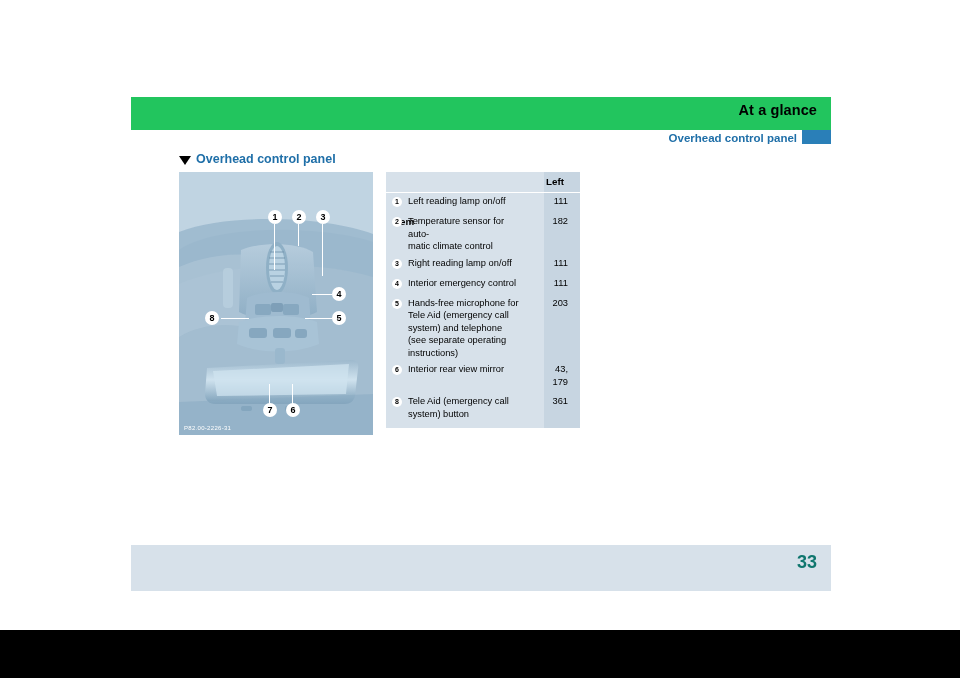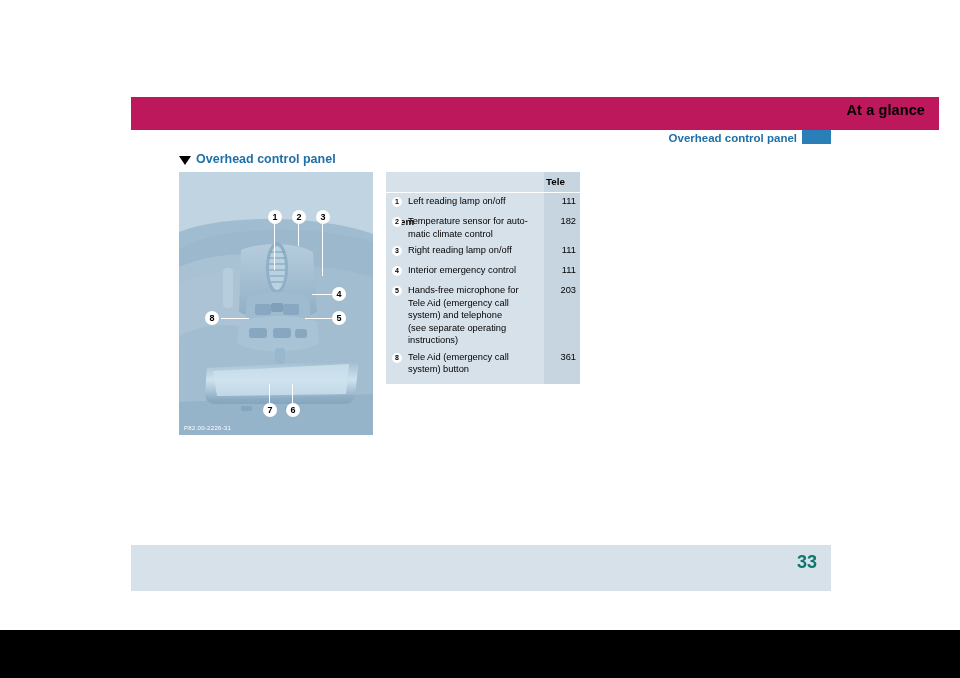--- a/index.html
+++ b/index.html
@@ -21,22 +21,22 @@
   .paper {
     position: absolute;
     left: 0px; top: 0px;
     width: 960px; height: 630px;
     background: #ffffff;
   }
   
   .header-band {
     position: absolute;
     left: 131px; top: 97px;
-    width: 808px; height: 33px;
-    background: #be185d;
+    width: 700px; height: 33px;
+    background: #22c55e;
   }
   .header-title {
     position: absolute;
     right: 14px; top: 5px;
     font-size: 14.5px;
     font-weight: bold;
     color: #000000;
     letter-spacing: 0.1px;
   }
   .subheader-wrap {
@@ -157,21 +157,21 @@
     color: #000;
   }
   .row .label {
     flex: 1 1 auto;
     line-height: 12.5px;
     padding-right: 4px;
   }
   .row .pagecol {
     flex: 0 0 38px;
     text-align: right;
-    padding-right: 4px;
+    padding-right: 12px;
     line-height: 12.5px;
     white-space: pre-line;
   }
   .table-rightband {
     position: absolute;
     right: 0; top: 0;
     width: 36px; height: 100%;
     background: #c7d5e1;
     pointer-events: none;
   }
@@ -304,21 +304,21 @@
       <div class="callout" style="left:84px; top:231px;">7</div>
       <div class="callout" style="left:107px; top:231px;">6</div>
 
       <div class="photo-caption">P82.00-2226-31</div>
     </div>
 
     <div class="table">
       <div class="table-rightband"></div>
       <div class="thead">
         <div class="th-item">Item</div>
-        <div class="th-page">Tele</div>
+        <div class="th-page">Left</div>
       </div>
       <div class="rowlist">
 
         <div class="row">
           <div class="num"><span class="numglyph">1</span></div>
           <div class="label">Left reading lamp on/off</div>
           <div class="pagecol">111</div>
         </div>
 
         <div class="row">
@@ -343,20 +343,26 @@
         <div class="row">
           <div class="num"><span class="numglyph">5</span></div>
           <div class="label" style="white-space:pre-line">Hands-free microphone for
 Tele Aid (emergency call
 system) and telephone
 (see separate operating
 instructions)</div>
           <div class="pagecol">203</div>
         </div>
 
+        <div class="row" style="min-height:28px">
+          <div class="num"><span class="numglyph">6</span></div>
+          <div class="label">Interior rear view mirror</div>
+          <div class="pagecol">43,
+179</div>
+        </div>
 
 
         <div class="row" style="padding-bottom:8px">
           <div class="num"><span class="numglyph">8</span></div>
           <div class="label" style="white-space:pre-line">Tele Aid (emergency call
 system) button</div>
           <div class="pagecol">361</div>
         </div>
 
       </div>

